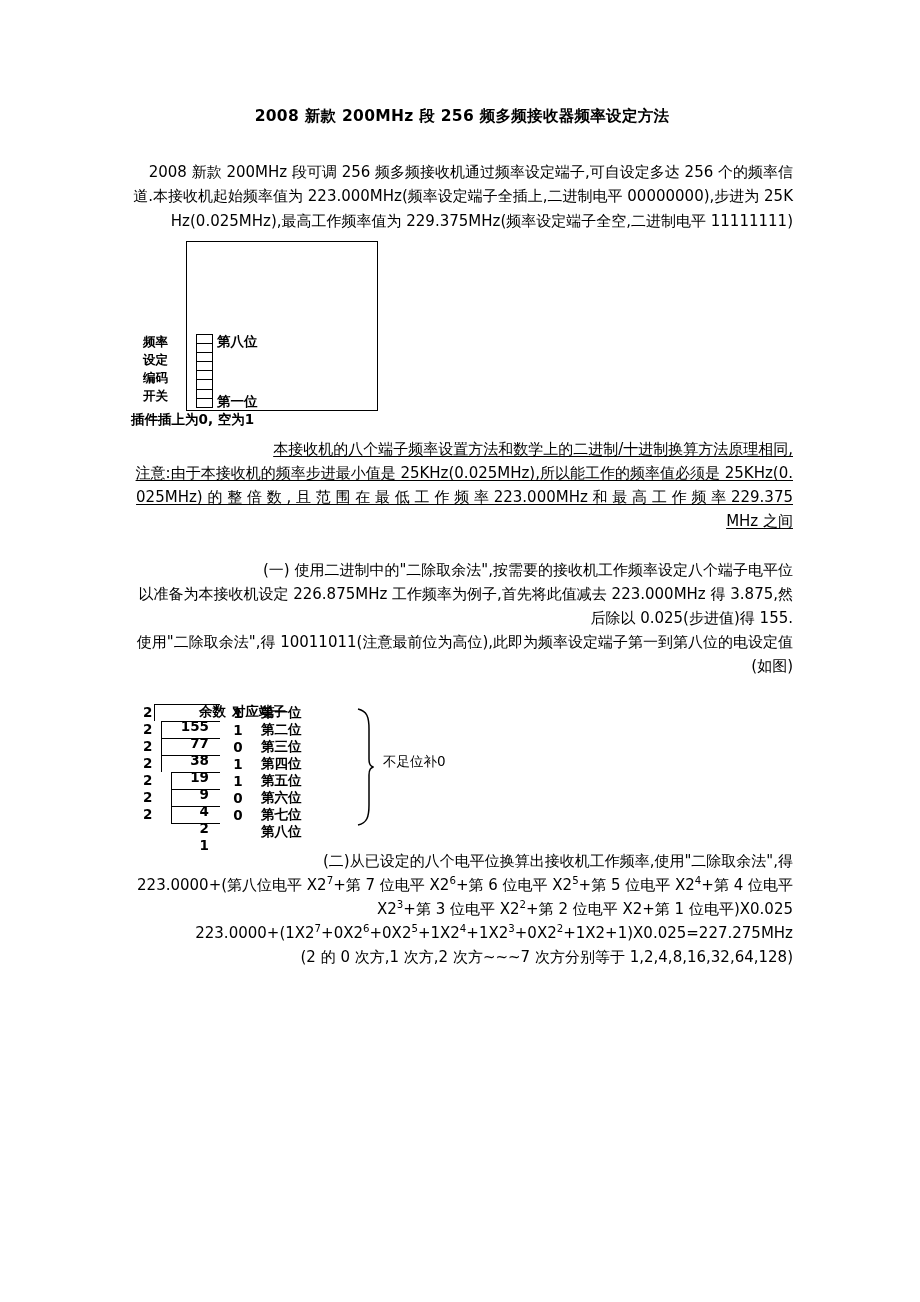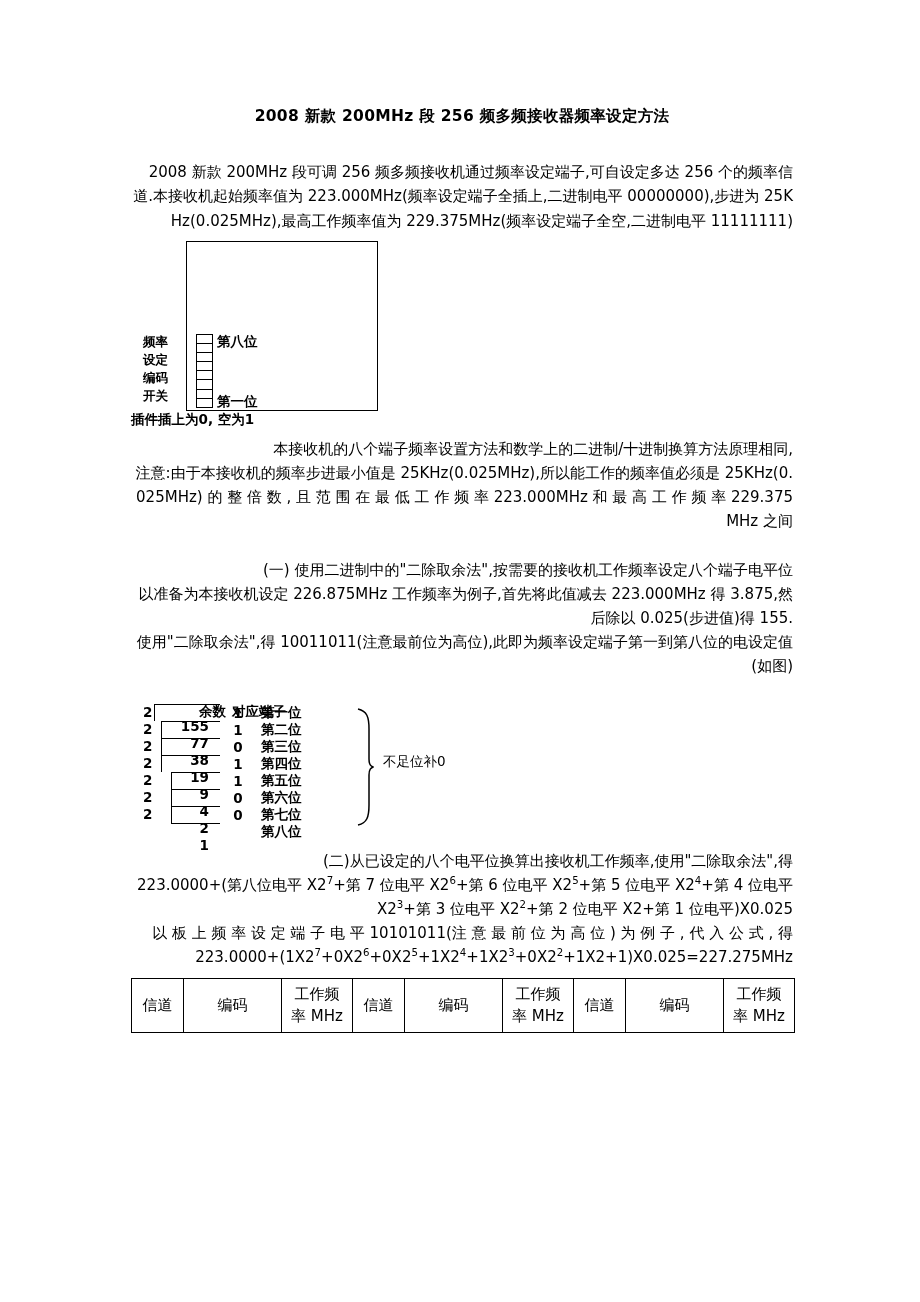--- a/index.html
+++ b/index.html
@@ -42,21 +42,21 @@
   
   .para {
     font-size: 15px;
     line-height: 24.2px;
     margin: 0;
     text-align: right;
     word-break: break-all;
   }
   .para.gap-top { margin-top: 24px; }
   .para.gap-top-sm { margin-top: 12px; }
-  .u-line { text-underline-offset: 2px; }
+  .u-line { text-decoration: underline; text-underline-offset: 2px; }
 
   sup {
     font-size: 0.68em;
     vertical-align: super;
     line-height: 0;
   }
 
   
   .diagram-wrap {
     position: relative;
@@ -355,35 +355,20 @@
 
       <svg class="brace" viewBox="0 0 18 120" preserveAspectRatio="none">
         <path d="M2,2 C11,4 13,10 13,22 L13,52 C13,58 15,59 17,60 C15,61 13,62 13,68 L13,98 C13,110 11,116 2,118" fill="none" stroke="#000" stroke-width="1.5"></path>
       </svg>
       <div class="brace-note">不足位补0</div>
     </div>
 
     <p class="para gap-top-sm">(二)从已设定的八个电平位换算出接收机工作频率,使用"二除取余法",得</p>
     <p class="para"><span>223.0000+(第八位电平 X2</span><sup>7</sup><span>+第 7 位电平 X2</span><sup>6</sup><span>+第 6 位电平 X2</span><sup>5</sup><span>+第 5 位电平 X2</span><sup>4</sup><span>+第 4 位电平 X2</span><sup>3</sup><span>+第 3 位电平 X2</span><sup>2</sup><span>+第 2 位电平 X2+第 1 位电平)X0.025</span></p>
 
-    <p class="para">以 板 上 频 率 设 定 端 子 电 平 10101011(注 意 最 前 位 为 高 位 ) 为 例 子 , 代 入 公 式 , 得</p>
     <p class="para"><span>223.0000+(1X2</span><sup>7</sup><span>+0X2</span><sup>6</sup><span>+0X2</span><sup>5</sup><span>+1X2</span><sup>4</sup><span>+1X2</span><sup>3</sup><span>+0X2</span><sup>2</sup><span>+1X2+1)X0.025=227.275MHz</span></p>
 
-
-
-    <table class="lookup-table">
-      <thead>
-        <tr>
-          <th class="col-ch">信道</th>
-          <th class="col-code">编码</th>
-          <th class="col-freq"><span>工作频</span><br><span>率 MHz</span></th>
-          <th class="col-ch">信道</th>
-          <th class="col-code">编码</th>
-          <th class="col-freq"><span>工作频</span><br><span>率 MHz</span></th>
-          <th class="col-ch">信道</th>
-          <th class="col-code">编码</th>
-          <th class="col-freq"><span>工作频</span><br><span>率 MHz</span></th>
-        </tr>
-      </thead>
-    </table>
+    <p class="para">(2 的 0 次方,1 次方,2 次方~~~7 次方分别等于 1,2,4,8,16,32,64,128)</p>
+
+
 
   </div>
 </div>
 
 </body></html>

